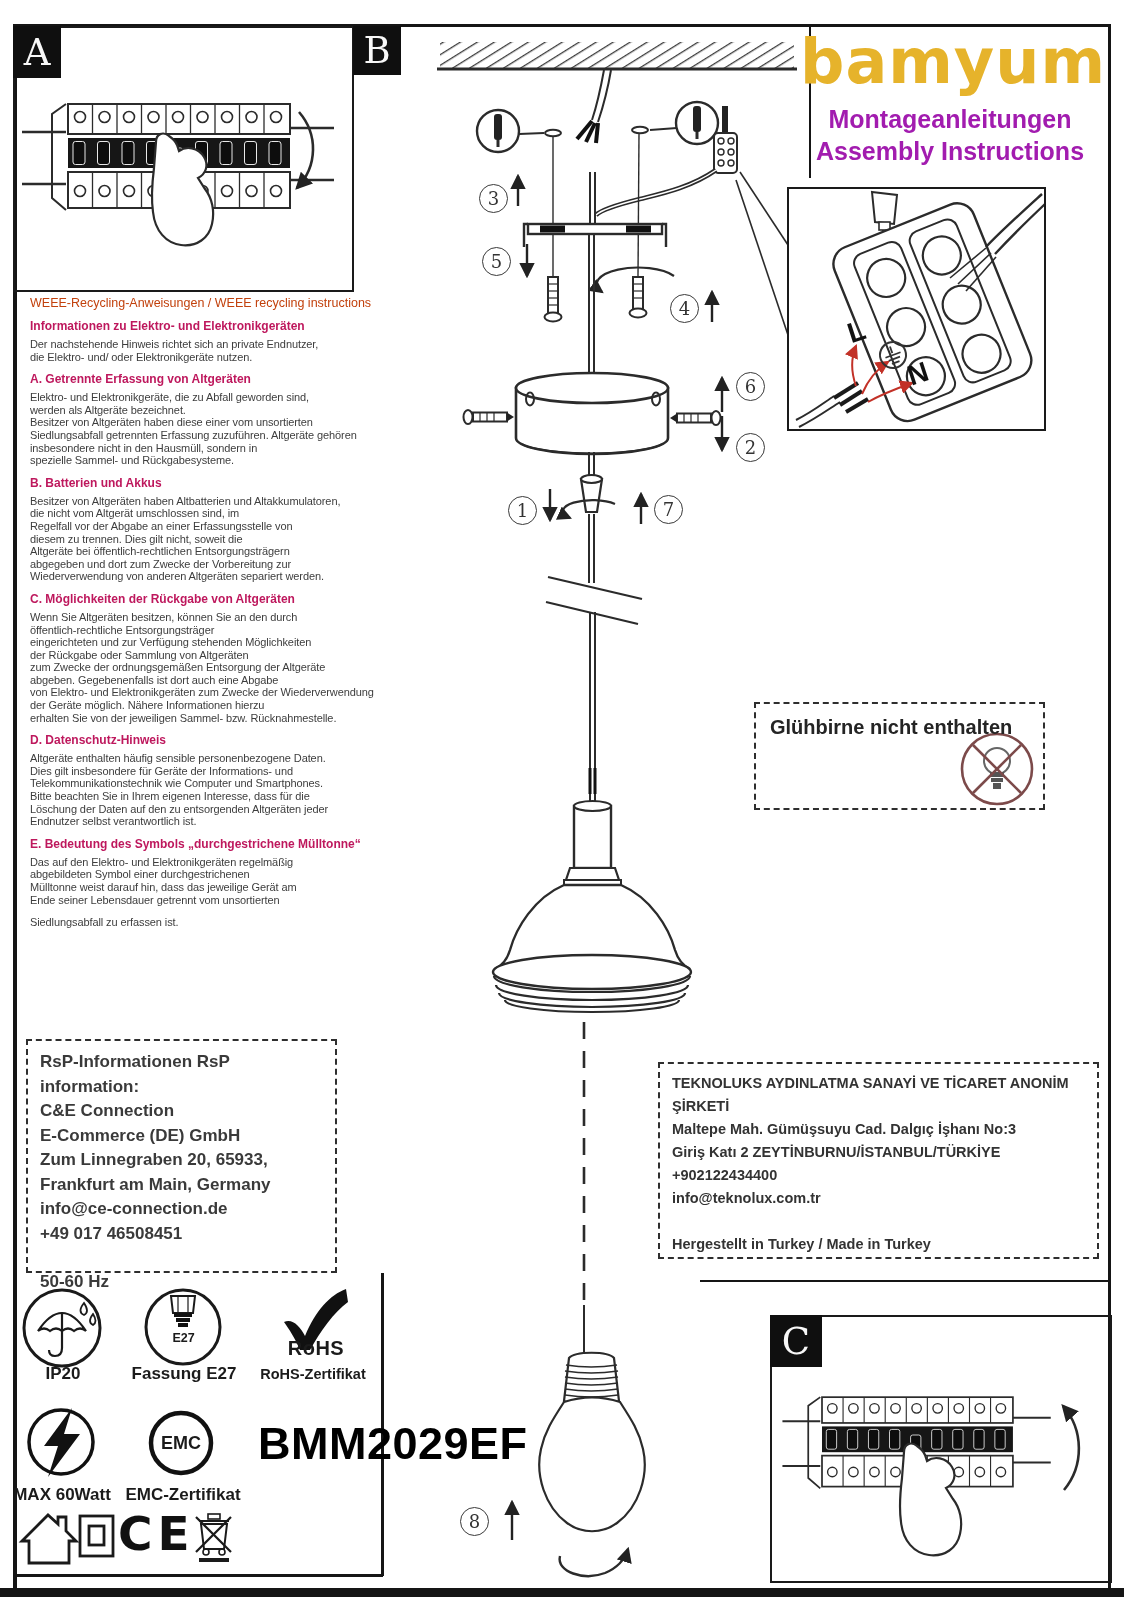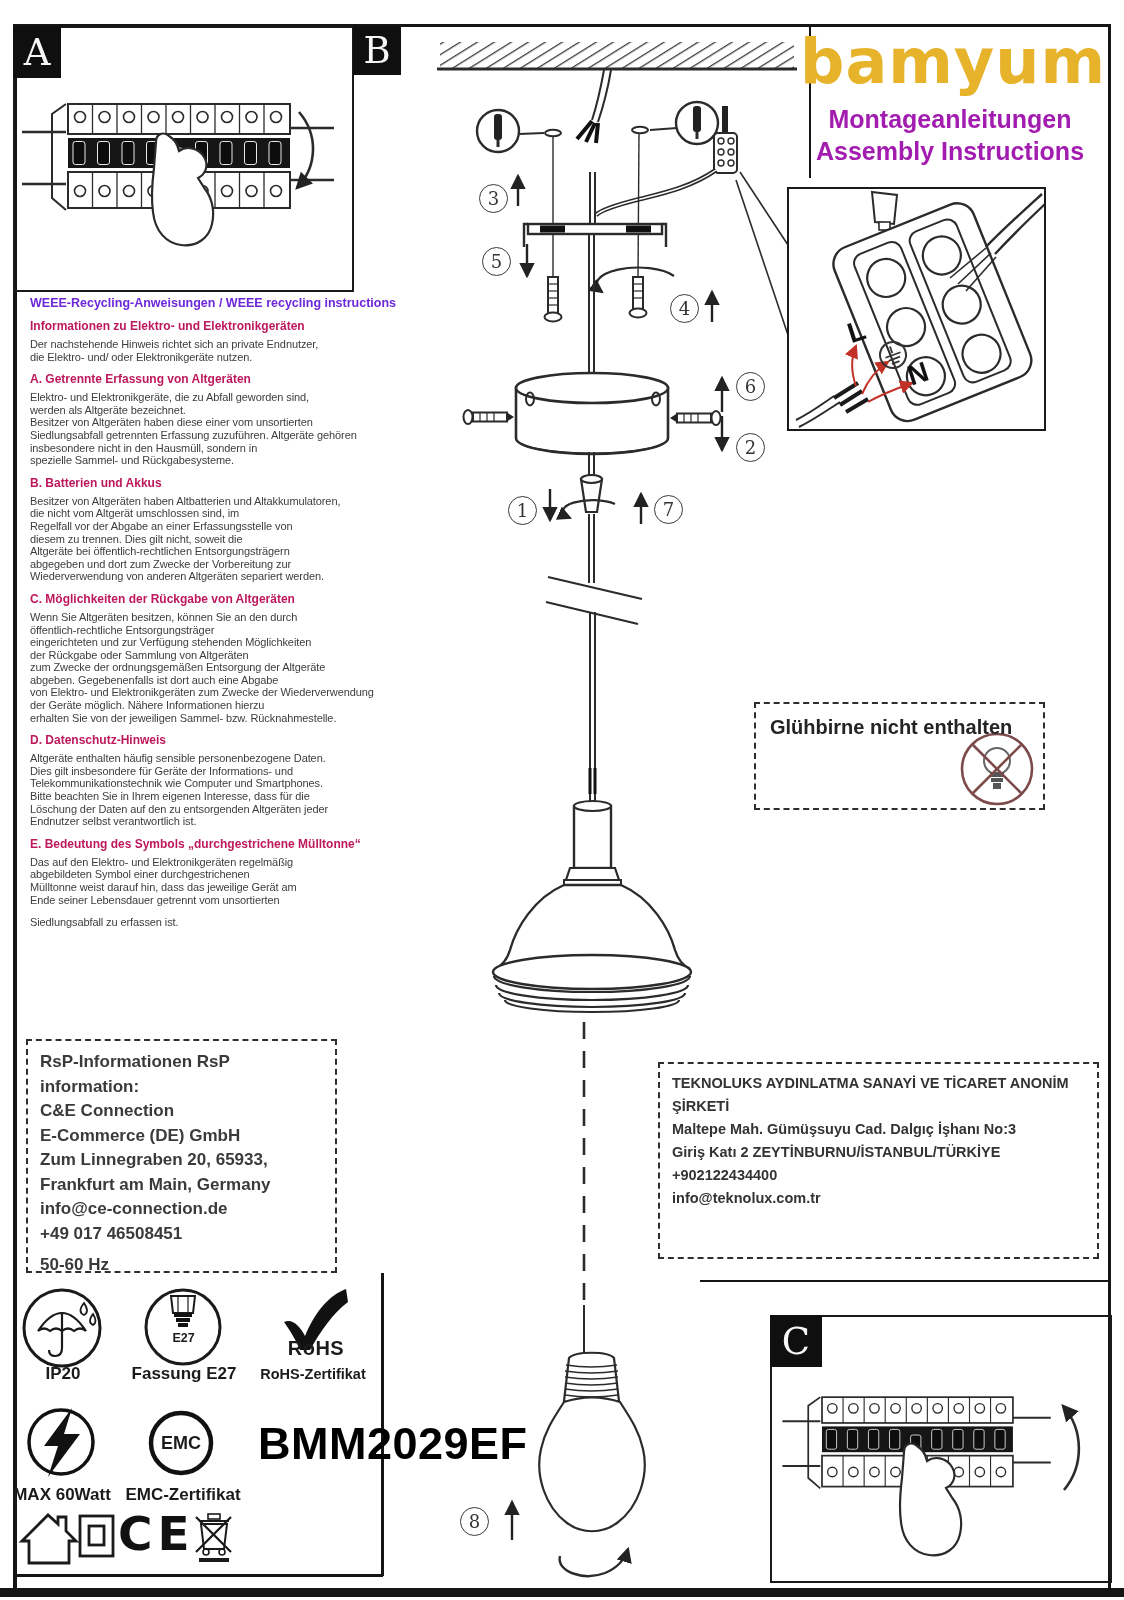--- a/index.html
+++ b/index.html
@@ -11,25 +11,25 @@
   .box-dash{border:2.5px dashed #2e2e2e;}
   .label-box{background:#0f0f0f;color:#f7f7f7;font-family:"DejaVu Serif",serif;
              display:flex;align-items:center;justify-content:center;font-size:37px;}
   .badge{width:27px;height:27px;border:1.7px solid #3a3a3a;border-radius:50%;
          display:flex;align-items:center;justify-content:center;background:#fff;
          font-family:"DejaVu Serif",serif;font-size:18px;color:#333;}
   .h-brand{font-size:62px;font-weight:bold;color:#e6b32b;letter-spacing:1px;
            font-family:"DejaVu Sans",sans-serif;text-align:center;line-height:64px;}
   .h-sub{font-size:25px;font-weight:bold;color:#a21caf;text-align:center;line-height:31px;}
   .weee{width:440px;}
-  .weee-title{font-size:12.5px;font-weight:bold;color:#6d28d9;}
+  .weee-title{font-size:12.5px;font-weight:normal;color:#c2410c;}
   .weee-h{font-size:12px;font-weight:bold;color:#be185d;margin:9px 0 5px 0;}
   .weee-b{font-size:11px;line-height:12.6px;color:#3d3d3d;white-space:pre-line;letter-spacing:-0.1px;}
   .rsp-line{font-size:17px;line-height:24.5px;font-weight:600;color:#3a3a3a;}
-  .gap{margin-top:7px;}
+  .gap{margin-top:24px;}
   .mfr-line{font-size:14.5px;line-height:23px;font-weight:bold;color:#333;}
   .made{margin-top:23px;}
   .notice-line{font-size:20px;font-weight:600;color:#242424;line-height:38px;}
   .cert-label{font-weight:bold;color:#1b1b1b;text-align:center;}
   .tilt{transform:rotate(-18deg);font-weight:bold;color:#111;}
 </style>
 </head>
 <body>
 
 <div class="page">
@@ -473,20 +473,21 @@
     <div class="rsp-line">+49 017 46508451</div>
     <div class="rsp-line gap">50-60 Hz</div>
   </div>
 
   <div class="abs" style="left:672px;top:1072px;width:425px">
     <div class="mfr-line">TEKNOLUKS AYDINLATMA SANAYİ VE TİCARET ANONİM ŞİRKETİ</div>
     <div class="mfr-line">Maltepe Mah. Gümüşsuyu Cad. Dalgıç İşhanı No:3</div>
     <div class="mfr-line">Giriş Katı 2 ZEYTİNBURNU/İSTANBUL/TÜRKİYE</div>
     <div class="mfr-line">+902122434400</div>
     <div class="mfr-line">info@teknolux.com.tr</div>
+    <div class="mfr-line made">Hergestellt in Turkey / Made in Turkey</div>
   </div>
 
   <div class="abs cert-label" style="left:24px;top:1364px;width:78px;font-size:17px">IP20</div>
   <div class="abs cert-label" style="left:167px;top:1331px;width:33px;font-size:12.5px">E27</div>
   <div class="abs cert-label" style="left:125px;top:1364px;width:118px;font-size:17px">Fassung E27</div>
   <div class="abs cert-label" style="left:280px;top:1337px;width:72px;font-size:20px;letter-spacing:0.5px">RoHS</div>
   <div class="abs cert-label" style="left:252px;top:1366px;width:122px;font-size:14.5px">RoHS-Zertifikat</div>
   <div class="abs cert-label" style="left:12px;top:1485px;width:100px;font-size:17px">MAX 60Watt</div>
   <div class="abs cert-label" style="left:156px;top:1433px;width:50px;font-size:18px">EMC</div>
   <div class="abs cert-label" style="left:120px;top:1485px;width:126px;font-size:17px">EMC-Zertifikat</div>

